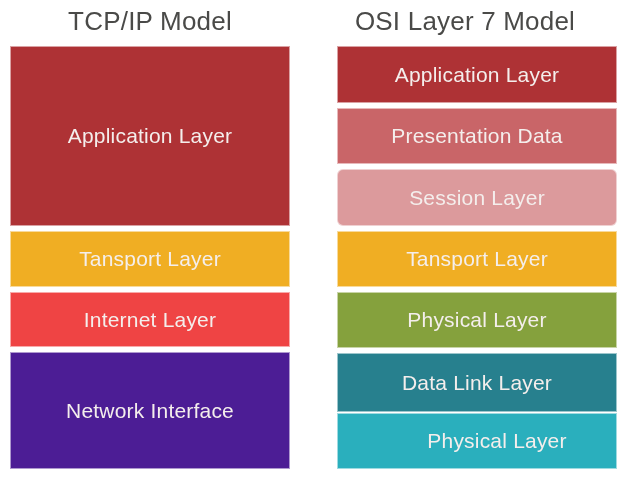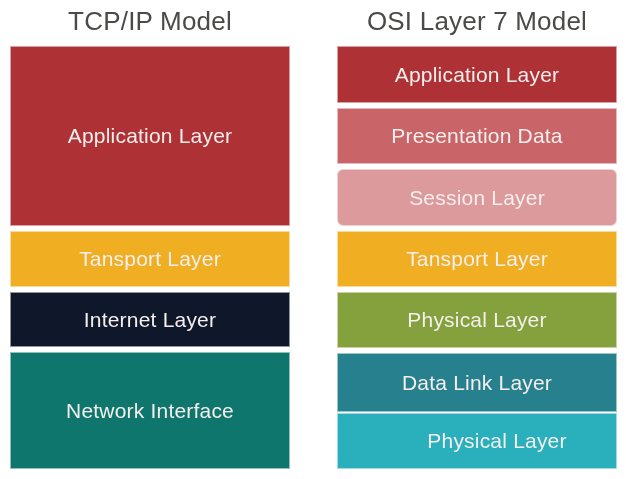--- a/index.html
+++ b/index.html
@@ -20,21 +20,21 @@
     top: 4px;
     height: 34px;
     display: flex;
     align-items: center;
     justify-content: center;
     font-size: 26px;
     color: #4a4a48;
     letter-spacing: 0.2px;
   }
   .title-left  { left: 10px;  width: 280px; }
-  .title-right { left: 337px; width: 280px; }
+  .title-right { left: 325px; width: 280px; }
 
   .box {
     position: absolute;
     box-sizing: border-box;
     border: 1px solid rgba(255,255,255,0.55);
     display: flex;
     align-items: center;
     justify-content: center;
   }
   .box-label {
@@ -71,25 +71,25 @@
   <div class="col-title title-right">OSI Layer 7 Model</div>
 
   <div class="box l-col l-app" style="background-color: rgb(174, 50, 53);">
     <span class="box-label">Application Layer</span>
   </div>
 
   <div class="box l-col l-tan" style="background-color: rgb(240, 174, 35);">
     <span class="box-label">Tansport Layer</span>
   </div>
 
-  <div class="box l-col l-int" style="background-color: #0f172a;">
+  <div class="box l-col l-int" style="background-color: #ef4444;">
     <span class="box-label">Internet Layer</span>
   </div>
 
-  <div class="box l-col l-netif" style="background-color: #0f766e;">
+  <div class="box l-col l-netif" style="background-color: #4c1d95;">
     <span class="box-label">Network Interface</span>
   </div>
 
   <div class="box r-col r-app" style="background-color: rgb(174, 50, 53);">
     <span class="box-label">Application Layer</span>
   </div>
 
   <div class="box r-col r-pres" style="background-color: rgb(201, 101, 104);">
     <span class="box-label">Presentation Data</span>
   </div>

